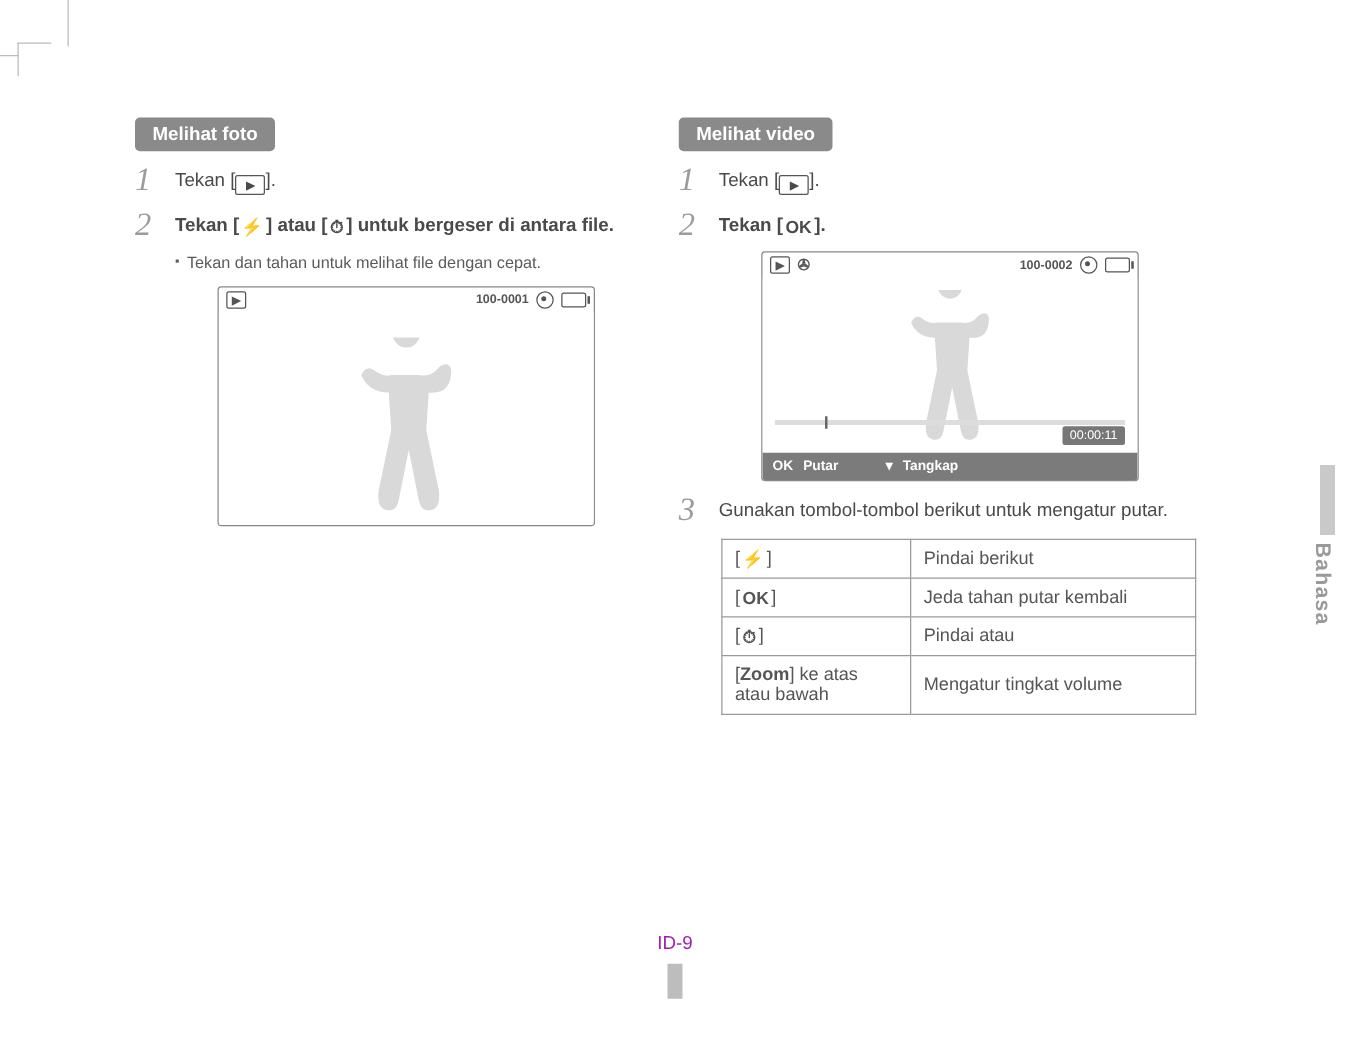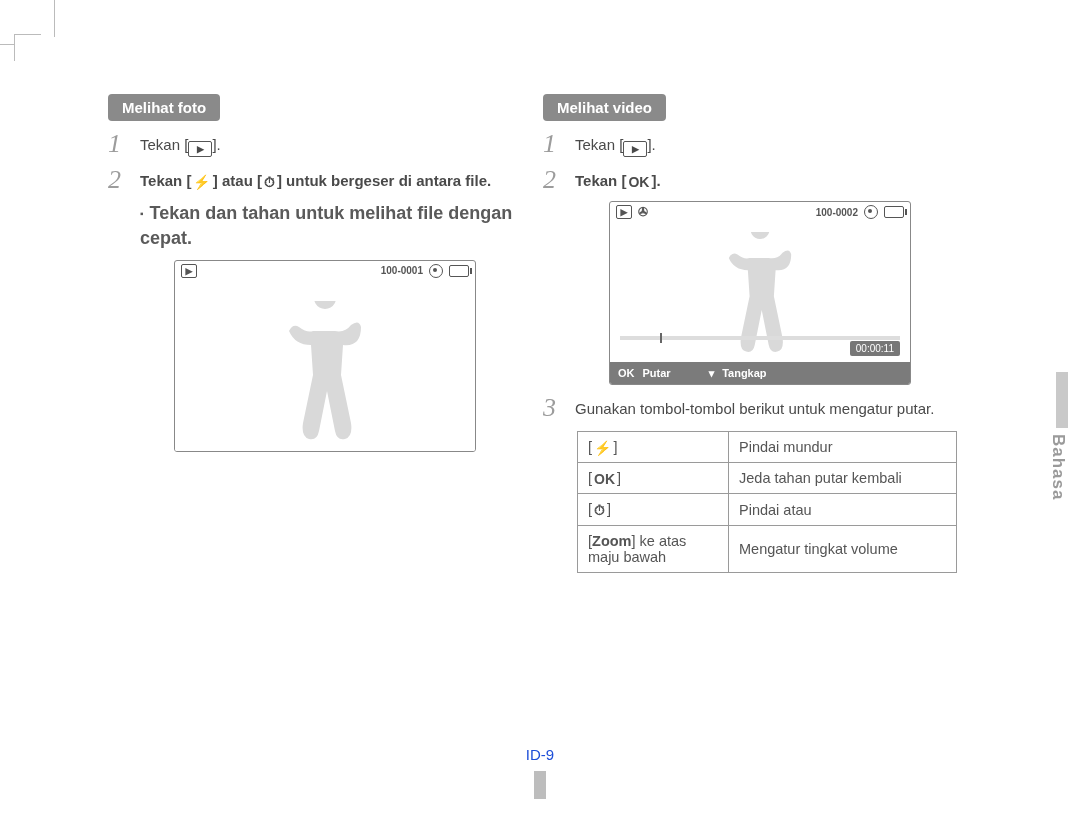--- a/index.html
+++ b/index.html
@@ -99,23 +99,22 @@
     color: #4a4a4a;
     line-height: 1.35;
     padding-top: 4px;
   }
   .step-body .bold {
     font-weight: bold;
     text-align: center;
   }
   .sub {
     margin-top: 10px;
-    font-size: 18px;
+    font-size: 13px;
     color: #5a5a5a;
-    font-weight: bold;
   }
   .sub::before {
     content: "▪";
     font-size: 10px;
     margin-right: 6px;
     vertical-align: 2px;
   }
 
   
   .lcd-wrap {
@@ -304,21 +303,21 @@
     letter-spacing: 1px;
   }
 
   
   .footer {
     position: absolute;
     left: 0; right: 0;
     bottom: 36px;
     text-align: center;
     font-size: 15px;
-    color: #1d4ed8;
+    color: #a21caf;
   }
   .footer .mark {
     width: 12px; height: 28px;
     background: #bdbdbd;
     margin: 8px auto 0;
   }
 </style>
 </head>
 <body>
 
@@ -443,37 +442,37 @@
           <div class="step-body bold">Gunakan tombol-tombol berikut untuk mengatur putar.</div>
         </li>
       </ol>
 
       <table class="btns">
         <tbody>
             <tr>
           <td>
             <span>[</span><span class="inl noframe">⚡</span><span>]</span>
           </td>
-          <td>Pindai mundur</td>
+          <td>Pindai berikut</td>
         </tr>
         <tr>
           <td>
             <span>[</span><span class="inl noframe" style="font-weight:bold">OK</span><span>]</span>
           </td>
           <td>Jeda tahan putar kembali</td>
         </tr>
         <tr>
           <td>
             <span>[</span><span class="inl noframe">⏱</span><span>]</span>
           </td>
           <td>Pindai atau</td>
         </tr>
         <tr>
           <td>
-            [<b>Zoom</b>]<span> ke atas maju bawah</span>
+            [<b>Zoom</b>]<span> ke atas atau bawah</span>
           </td>
           <td>Mengatur tingkat volume</td>
         </tr>
       </tbody>
         </table>
 
     </div>
   </div>
 </div>
 

